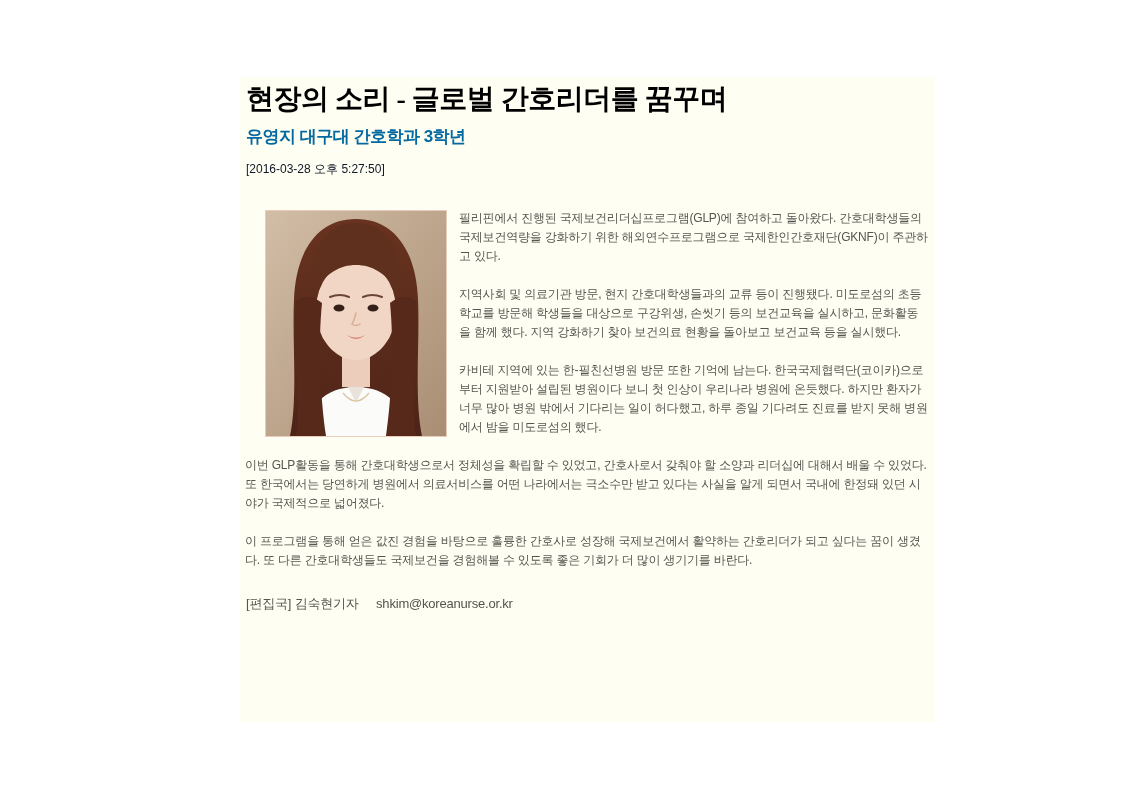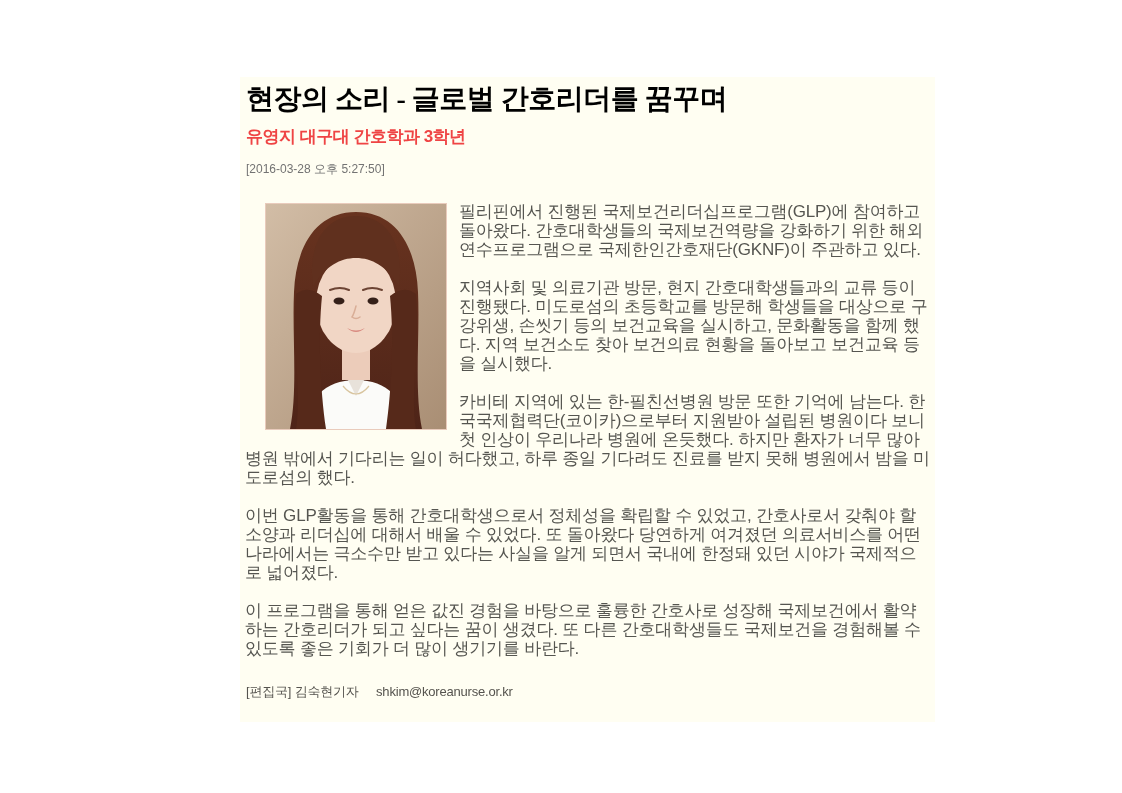--- a/index.html
+++ b/index.html
@@ -28,31 +28,31 @@
     font-weight: bold;
     font-size: 28px;
     line-height: 34px;
     color: #000000;
     letter-spacing: -0.5px;
     margin: 2px 0 9px 1px;
   }
   .author {
     font-size: 17px;
     font-weight: bold;
-    color: #ef4444;
+    color: #0369a1;
     letter-spacing: -0.5px;
     margin: 0 0 13px 1px;
   }
   .timestamp {
     font-size: 12px;
-    color: #737373;
-    margin: 0 0 24px 1px;
+    color: #0f172a;
+    margin: 0 0 31px 1px;
   }
   .article-body {
-    font-size: 17px;
+    font-size: 12px;
     line-height: 19px;
     color: #555550;
     letter-spacing: -0.2px;
   }
   .article-body p { margin: 0 0 19px 0; }
   .photo-frame {
     float: left;
     width: 182px;
     height: 227px;
     margin: 1px 12px 8px 20px;
@@ -124,23 +124,23 @@
           <ellipse cx="73" cy="97" rx="5.5" ry="3.5" fill="#352019"></ellipse>
           <ellipse cx="107" cy="97" rx="5.5" ry="3.5" fill="#352019"></ellipse>
 
           <path d="M90,102 Q88,110 86,113 Q90,116 94,113" fill="none" stroke="#d9ae97" stroke-width="1.5" stroke-linecap="round"></path>
 
           <path d="M81,124 Q90,129 99,124 Q90,132 81,124 Z" fill="#d88a80"></path>
         </svg>
       </div>
 
       <p>필리핀에서 진행된 국제보건리더십프로그램(GLP)에 참여하고 돌아왔다. 간호대학생들의 국제보건역량을 강화하기 위한 해외연수프로그램으로 국제한인간호재단(GKNF)이 주관하고 있다.</p>
-      <p>지역사회 및 의료기관 방문, 현지 간호대학생들과의 교류 등이 진행됐다. 미도로섬의 초등학교를 방문해 학생들을 대상으로 구강위생, 손씻기 등의 보건교육을 실시하고, 문화활동을 함께 했다. 지역 보건소도 찾아 보건의료 현황을 돌아보고 보건교육 등을 실시했다.</p>
+      <p>지역사회 및 의료기관 방문, 현지 간호대학생들과의 교류 등이 진행됐다. 미도로섬의 초등학교를 방문해 학생들을 대상으로 구강위생, 손씻기 등의 보건교육을 실시하고, 문화활동을 함께 했다. 지역 강화하기 찾아 보건의료 현황을 돌아보고 보건교육 등을 실시했다.</p>
       <p>카비테 지역에 있는 한-필친선병원 방문 또한 기억에 남는다. 한국국제협력단(코이카)으로부터 지원받아 설립된 병원이다 보니 첫 인상이 우리나라 병원에 온듯했다. 하지만 환자가 너무 많아 병원 밖에서 기다리는 일이 허다했고, 하루 종일 기다려도 진료를 받지 못해 병원에서 밤을 미도로섬의 했다.</p>
-      <p>이번 GLP활동을 통해 간호대학생으로서 정체성을 확립할 수 있었고, 간호사로서 갖춰야 할 소양과 리더십에 대해서 배울 수 있었다. 또 돌아왔다 당연하게 여겨졌던 의료서비스를 어떤 나라에서는 극소수만 받고 있다는 사실을 알게 되면서 국내에 한정돼 있던 시야가 국제적으로 넓어졌다.</p>
+      <p>이번 GLP활동을 통해 간호대학생으로서 정체성을 확립할 수 있었고, 간호사로서 갖춰야 할 소양과 리더십에 대해서 배울 수 있었다. 또 한국에서는 당연하게 병원에서 의료서비스를 어떤 나라에서는 극소수만 받고 있다는 사실을 알게 되면서 국내에 한정돼 있던 시야가 국제적으로 넓어졌다.</p>
       <p>이 프로그램을 통해 얻은 값진 경험을 바탕으로 훌륭한 간호사로 성장해 국제보건에서 활약하는 간호리더가 되고 싶다는 꿈이 생겼다. 또 다른 간호대학생들도 국제보건을 경험해볼 수 있도록 좋은 기회가 더 많이 생기기를 바란다.</p>
     </div>
 
     <div class="footer-line">
       <span class="reporter">[편집국]  김숙현기자</span>
       <a href="#" class="email">shkim@koreanurse.or.kr</a>
     </div>
 
   </div>
 </div>

